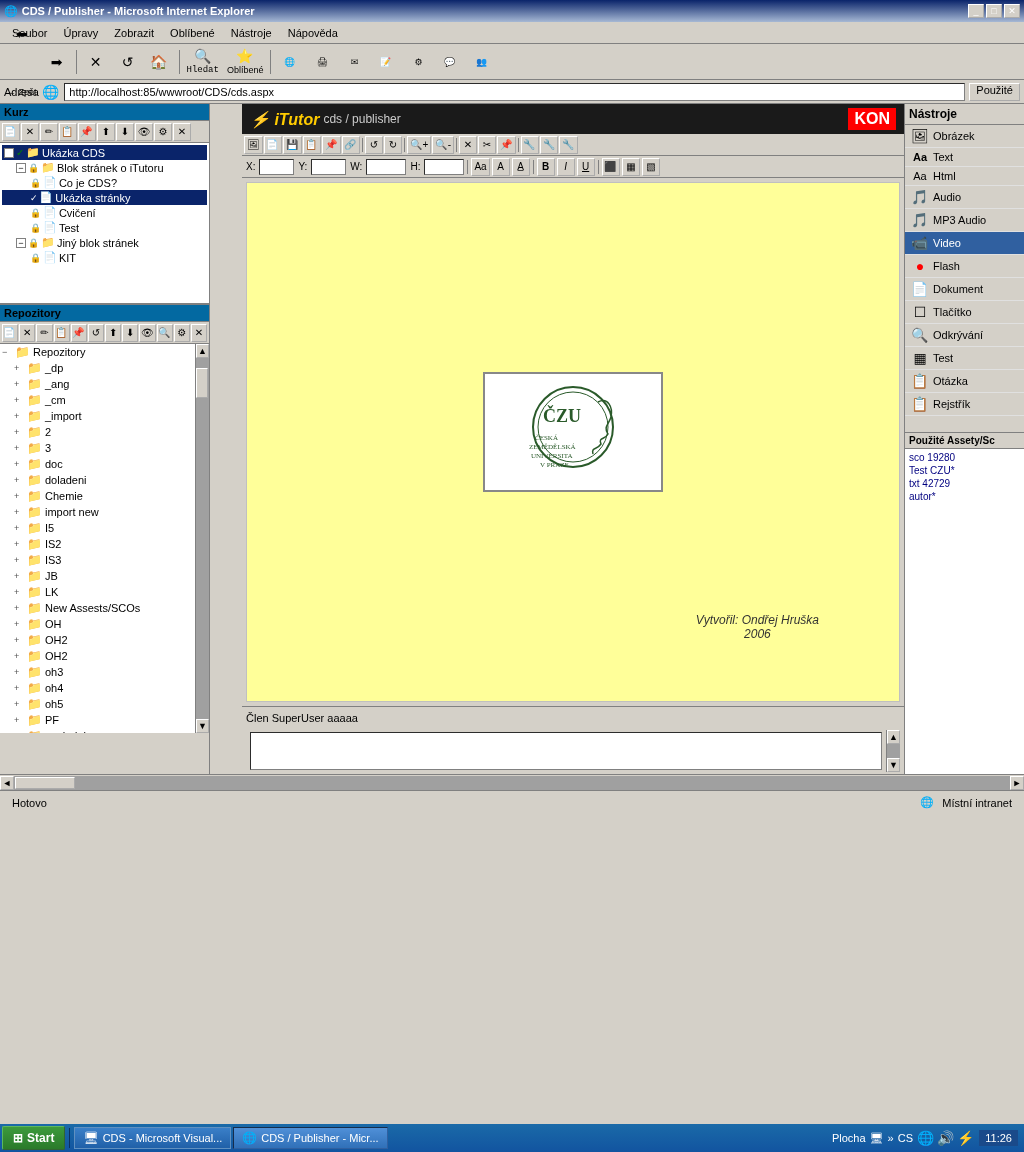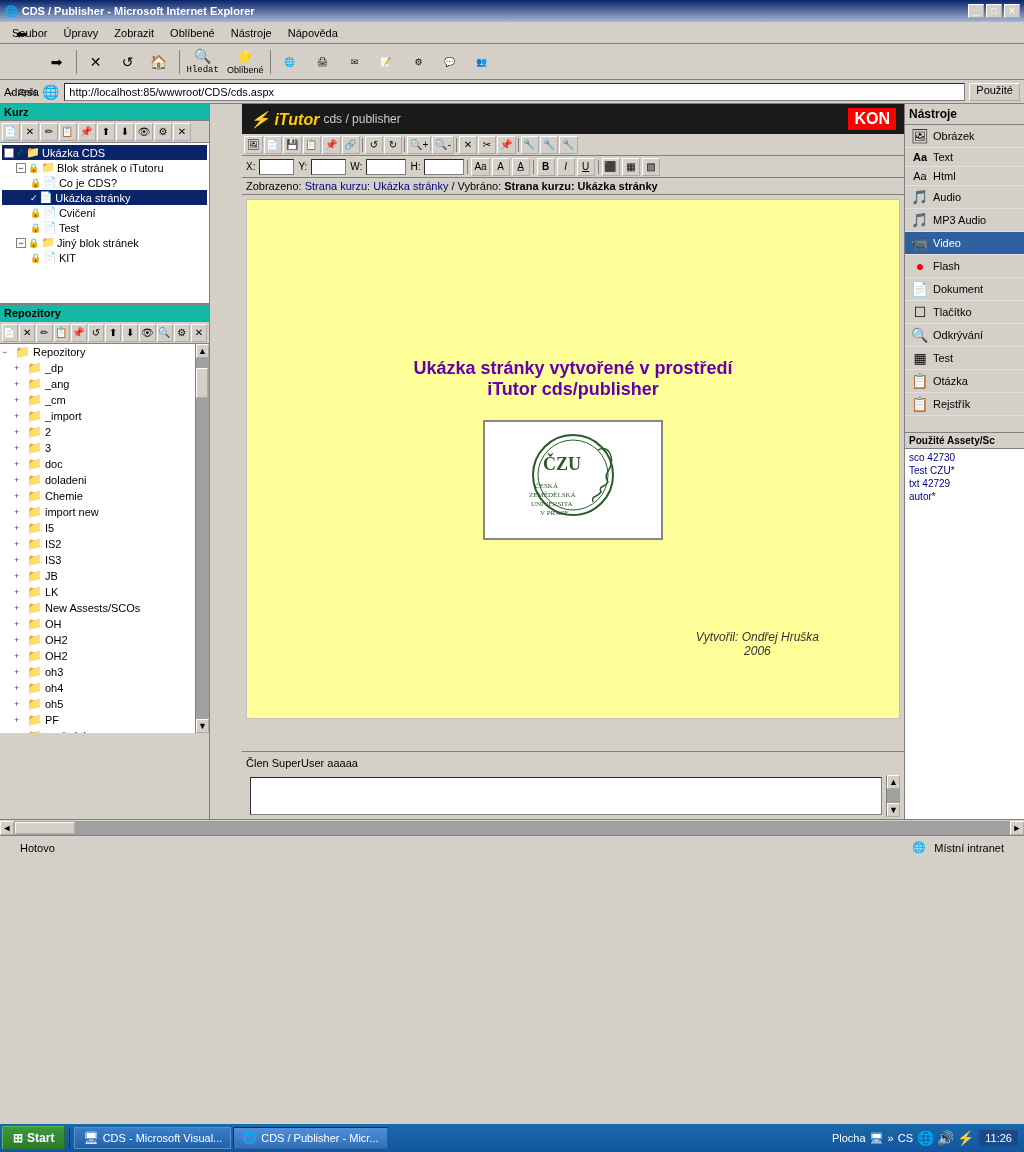--- a/index.html
+++ b/index.html
@@ -33,21 +33,21 @@
     .app-subtitle { color: #cccccc; font-size: 12px; margin-left: 4px; }
     .app-header-right { margin-left: auto; background: red; color: white; padding: 2px 6px; font-weight: bold; font-size: 16px; }
 
     
     .main-layout { display: flex; flex: 1; overflow: hidden; }
 
     
     .left-panel { width: 210px; background: #d4d0c8; border-right: 1px solid #808080; display: flex; flex-direction: column; }
 
     
-    .panel-header { background: #14b8a6; padding: 2px 4px; font-weight: bold; font-size: 11px; border-bottom: 1px solid #808080; }
+    .panel-header { background: #0369a1; padding: 2px 4px; font-weight: bold; font-size: 11px; border-bottom: 1px solid #808080; }
     .panel-toolbar { background: #d4d0c8; height: 22px; display: flex; align-items: center; padding: 1px 2px; gap: 1px; border-bottom: 1px solid #808080; }
     .ptb-btn { width: 18px; height: 18px; background: #d4d0c8; border: 1px outset #fff; display: flex; align-items: center; justify-content: center; font-size: 10px; cursor: pointer; }
 
     
     .tree-view { background: white; flex: 1; overflow-y: auto; padding: 2px; min-height: 0; }
     .tree-item { display: flex; align-items: center; gap: 2px; padding: 1px 0; cursor: pointer; white-space: nowrap; }
     .tree-item.selected { background: #0a246a; color: white; }
     .tree-expand { width: 10px; height: 10px; border: 1px solid #808080; background: white; display: inline-flex; align-items: center; justify-content: center; font-size: 9px; cursor: pointer; }
 
     
@@ -76,35 +76,35 @@
 
     
     .canvas-area { flex: 1; background: #d4d0c8; padding: 4px; overflow: auto; }
     .page-canvas { background: #ffff99; border: 1px solid #c0c0c0; height: 520px; display: flex; flex-direction: column; align-items: center; justify-content: center; position: relative; }
     .page-title { color: #6600aa; font-size: 18px; font-weight: bold; text-align: center; margin-bottom: 20px; }
     .page-logo { width: 180px; height: 120px; border: 2px solid #888; display: flex; align-items: center; justify-content: center; background: white; margin-bottom: 20px; }
     .page-logo svg { width: 160px; height: 100px; }
     .page-author { font-style: italic; font-size: 12px; text-align: center; color: #333; position: absolute; bottom: 60px; right: 80px; }
 
     
-    .center-statusbar { background: #d4d0c8; padding: 2px 4px; font-size: 11px; border-top: 1px solid #808080; height: 22px; display: flex; align-items: center; margin-top: 28px; }
+    .center-statusbar { background: #d4d0c8; padding: 2px 4px; font-size: 11px; border-top: 1px solid #808080; height: 22px; display: flex; align-items: center; }
     .center-textarea { background: white; border: 1px inset #808080; margin: 2px 4px; height: 40px; resize: none; width: calc(100% - 8px); font-size: 11px; padding: 2px; }
 
     
     .right-panel { width: 120px; background: #d4d0c8; border-left: 1px solid #808080; display: flex; flex-direction: column; }
     .right-header { background: #d4d0c8; padding: 3px 4px; font-weight: bold; font-size: 12px; border-bottom: 1px solid #808080; }
     .right-item { display: flex; align-items: center; gap: 4px; padding: 3px 6px; cursor: pointer; font-size: 11px; border-bottom: 1px solid #e0e0e0; }
     .right-item.selected { background: #3060a0; color: white; }
     .right-icon { font-size: 14px; width: 18px; text-align: center; }
     .assets-header { background: #d4d0c8; padding: 2px 4px; font-weight: bold; font-size: 10px; border-top: 1px solid #808080; border-bottom: 1px solid #808080; }
     .assets-content { padding: 2px 4px; font-size: 10px; background: white; flex: 1; }
     .assets-item { padding: 1px 0; color: #000080; }
 
     
-    .status-bar { background: #d4d0c8; height: 24px; display: flex; align-items: center; padding: 0 20px; border-top: 1px solid #808080; font-size: 11px; }
+    .status-bar { background: #d4d0c8; height: 24px; display: flex; align-items: center; padding: 0 12px; border-top: 1px solid #808080; font-size: 11px; }
     .status-text { flex: 1; }
 
     
     .hscroll { height: 16px; background: #d4d0c8; border-top: 1px solid #808080; }
 
     
     .taskbar { background: linear-gradient(to bottom, #1a6aa8, #1254a0); height: 28px; display: flex; align-items: center; padding: 0 2px; gap: 2px; position: fixed; bottom: 0; width: 1024px; }
     .start-btn { background: linear-gradient(to bottom, #3c9a3c, #2a7a2a); color: white; font-weight: bold; height: 24px; padding: 0 10px; border: 1px outset #5cb85c; display: flex; align-items: center; gap: 4px; cursor: pointer; font-size: 12px; border-radius: 2px; }
     .taskbar-sep { width: 1px; height: 20px; background: #0a3060; margin: 0 2px; }
     .task-btn { background: linear-gradient(to bottom, #3a7fc8, #2060a8); color: white; height: 22px; padding: 0 8px; border: 1px solid #6090c0; display: flex; align-items: center; gap: 4px; cursor: pointer; font-size: 11px; min-width: 120px; max-width: 160px; overflow: hidden; white-space: nowrap; text-overflow: ellipsis; }
@@ -485,36 +485,23 @@
         </div>
       <div class="etb-btn">
           <span class="underline">U</span>
         </div>
       <div class="etb-sep"></div>
       <div class="etb-btn">⬛</div>
       <div class="etb-btn">▦</div>
       <div class="etb-btn">▧</div>
     </div>
 
-    <div class="breadcrumb-bar">
-      <span class="label">Zobrazeno:</span>
-      <span> </span>
-      <span class="crumb">Strana kurzu: Ukázka stránky</span>
-      <span> / </span>
-      <span class="label">Vybráno:</span>
-      <span> </span>
-      <span class="selected-crumb">Strana kurzu: Ukázka stránky</span>
-    </div>
 
     <div class="canvas-area">
       <div class="page-canvas">
-        <div class="page-title">
-          <span>Ukázka stránky vytvořené v prostředí</span><br>
-          <span>iTutor cds/publisher</span>
-        </div>
 
         <div class="page-logo">
 
           <svg viewBox="0 0 160 100">
             <circle cx="80" cy="45" r="40" fill="none" stroke="#2a5a2a" stroke-width="2"></circle>
             <circle cx="80" cy="45" r="35" fill="none" stroke="#2a5a2a" stroke-width="1"></circle>
 
             <text x="50" y="40" font-family="serif" font-size="18" font-weight="bold" fill="#2a5a2a">ČZU</text>
             <text x="42" y="58" font-family="serif" font-size="7" fill="#2a5a2a">ČESKÁ</text>
             <text x="36" y="67" font-family="serif" font-size="7" fill="#2a5a2a">ZEMĚDĚLSKÁ</text>
@@ -599,21 +586,21 @@
       <span class="right-icon">📋</span>
       <span>Otázka</span>
     </div>
     <div class="right-item">
       <span class="right-icon">📋</span>
       <span>Rejstřík</span>
     </div>
 
     <div class="assets-header" style="margin-top:16px;">Použité Assety/Sc</div>
     <div class="assets-content">
-      <div class="assets-item">sco 42730</div>
+      <div class="assets-item">sco 19280</div>
       <div class="assets-item">Test CZU*</div>
       <div class="assets-item">txt 42729</div>
       <div class="assets-item">autor*</div>
     </div>
   </div>
 </div>
 
 <div class="hscroll" style="display:flex; align-items:center;">
   <div style="width:14px; height:14px; background:#d4d0c8; border:1px outset #fff; display:flex;align-items:center;justify-content:center;font-size:9px;cursor:pointer;">◄</div>
   <div style="flex:1; height:14px; background:#a0a0a0;">

